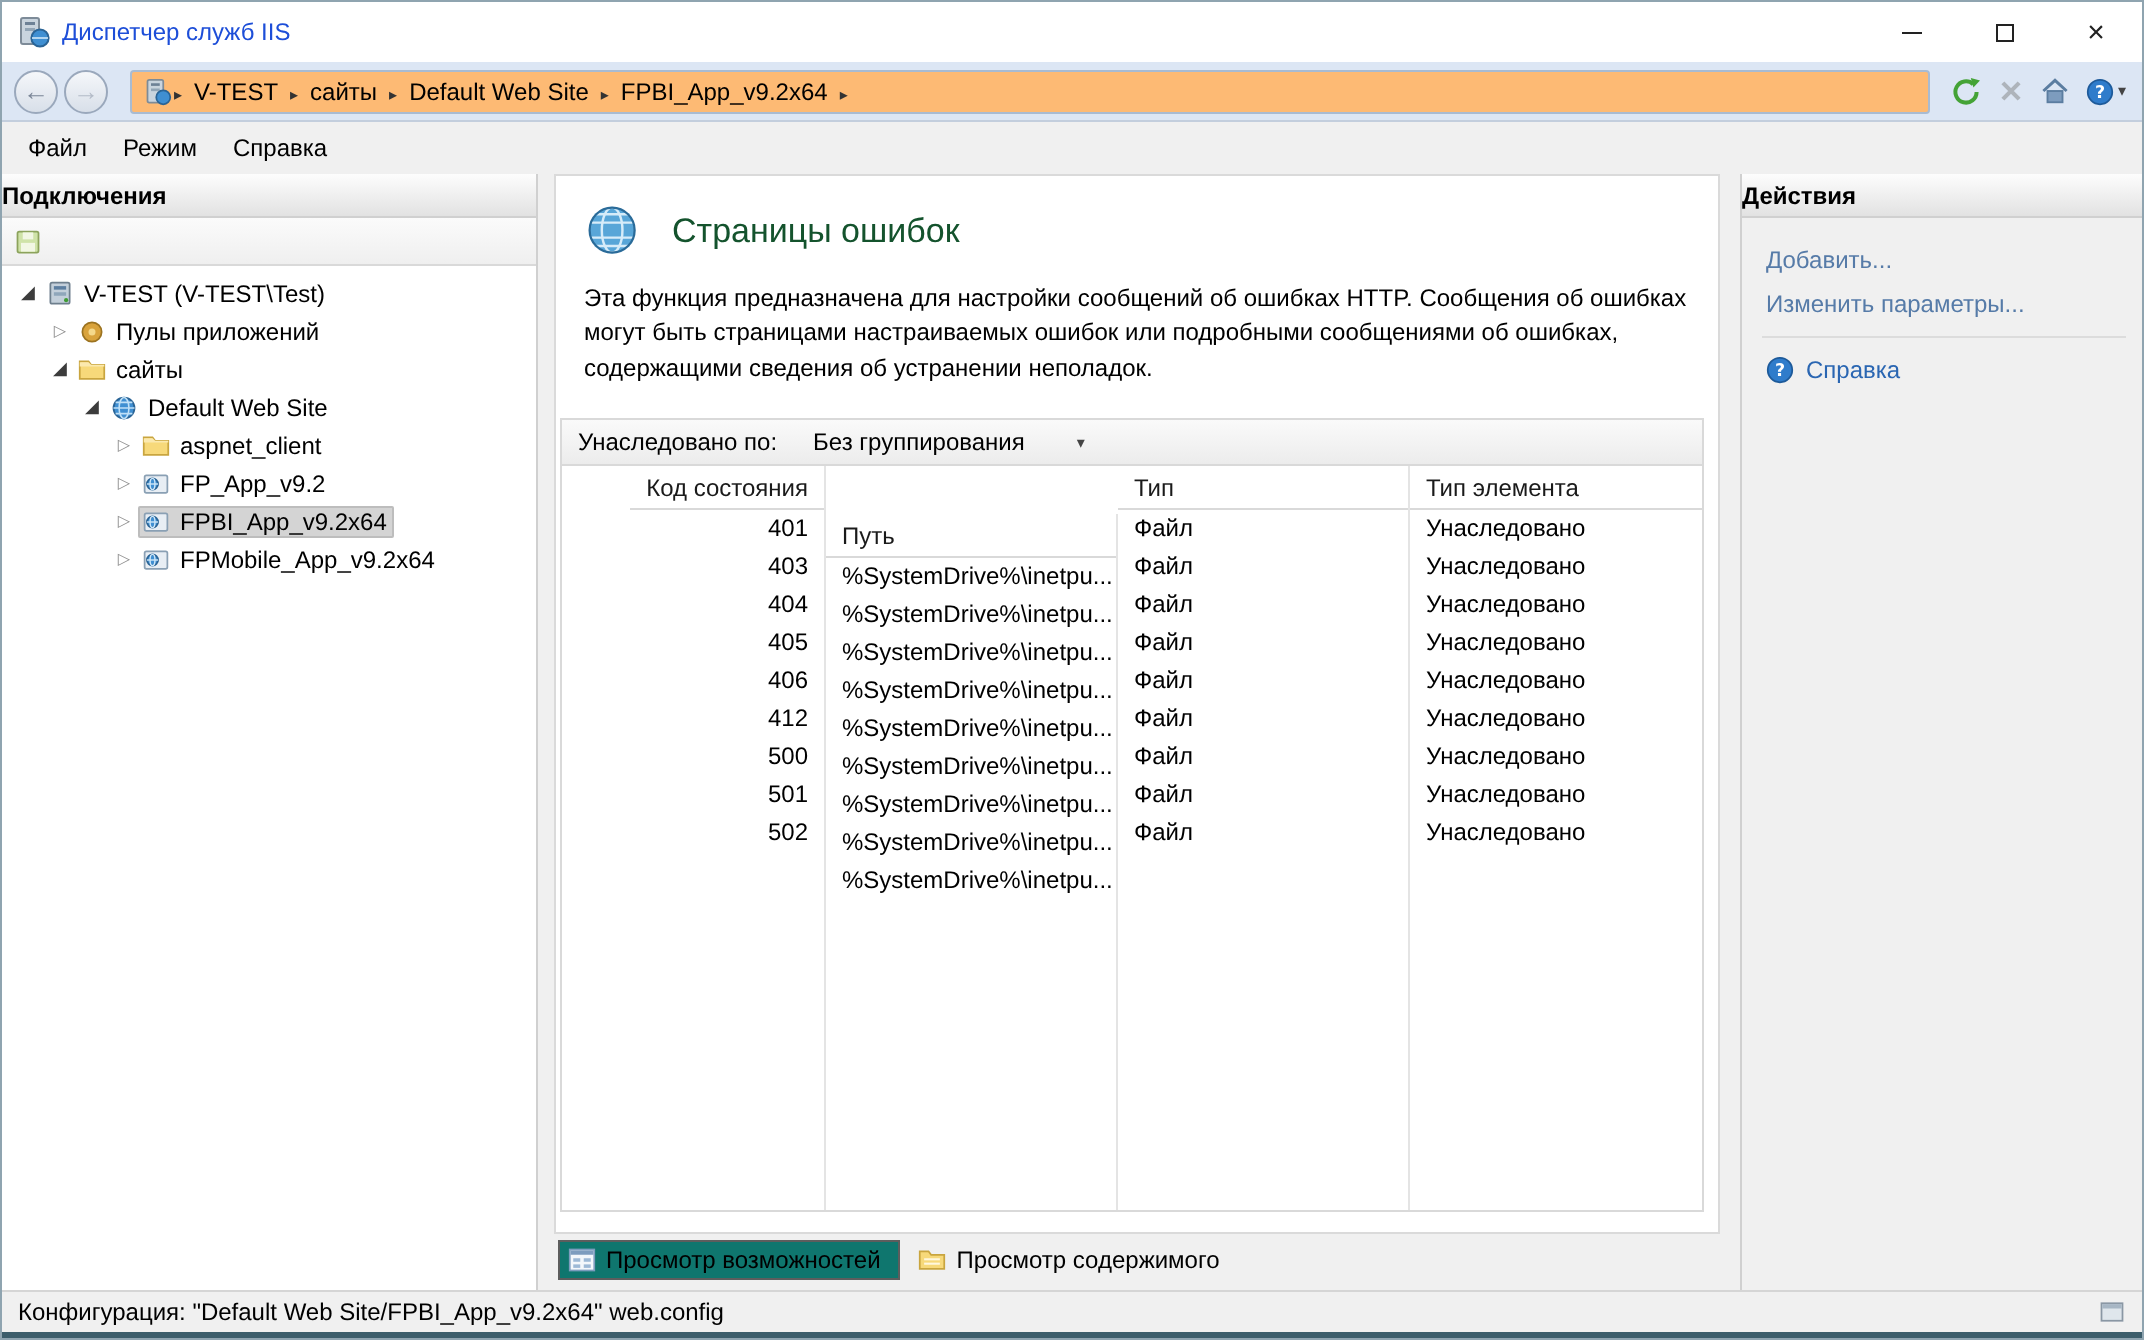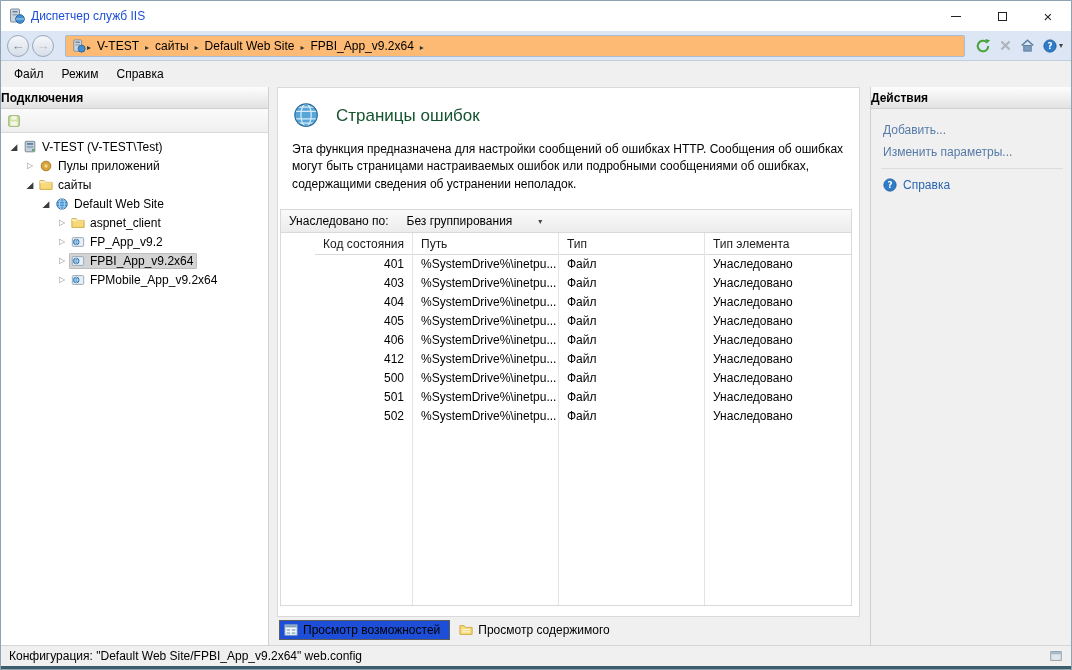--- a/index.html
+++ b/index.html
@@ -54,29 +54,29 @@
   .feature-view { flex:1 1 auto; margin:0 10px 0 8px; background:#ffffff; border:1px solid #dadada; display:flex; flex-direction:column; min-height:0; overflow:hidden; }
   .feature-header { display:flex; align-items:center; gap:14px; padding:13px 18px 6px 14px; flex:0 0 auto; }
   .feature-title { font-size:17px; color:#14532d; }
   .feature-desc { padding:4px 13px 8px 14px; line-height:1.45; max-width:620px; flex:0 0 auto; }
   .group-bar { flex:0 0 auto; margin:8px 7px 0 2px; height:24px; background:linear-gradient(#fafafa,#ececec); border:1px solid #d9d9d9; display:flex; align-items:center; padding-left:8px; gap:10px; }
   .group-dd { display:flex; align-items:center; gap:26px; padding:2px 8px; }
   .chev { font-size:8px; color:#444; }
   .error-table { flex:1 1 auto; margin:0 7px 10px 2px; border:1px solid #d9d9d9; border-top:none; display:flex; align-items:stretch; background:#fff; min-height:0; overflow:hidden; }
   .tcol { display:flex; flex-direction:column; }
   .tcol-0 { width:132px;align-items:flex-end; }
-  .tcol-1 { width:146px; }
+  .tcol-1 { width:146px;margin-top:24px; }
   .tcol-2 { width:146px; }
   .tcol-3 { flex:1; }
   .tcol-0,.tcol-1,.tcol-2 { border-right:1px solid #e4e4e4; }
   .tcell { height:19px; padding:2px 8px; white-space:nowrap; overflow:hidden; flex:0 0 auto; }
   .thead { height:22px; padding-top:4px; border-bottom:1px solid #d9d9d9; color:#1a1a1a; }
   .view-tabs { height:28px; flex:0 0 auto; display:flex; align-items:center; gap:4px; padding:0 0 3px 10px; }
   .view-tab { display:flex; align-items:center; gap:5px; padding:2px 9px 2px 4px; border:1px solid transparent; }
-  .view-tab.active { border:1px solid #5d5d5d; background:#1d4ed8; }
+  .view-tab.active { border:1px solid #5d5d5d; background:#0f766e; }
 
   
   .actions-list { padding-top:10px; }
   .action-item { padding:4px 8px 4px 12px; color:#567ba8; white-space:nowrap; overflow:hidden; }
   .action-item.help { display:flex; align-items:center; gap:6px; color:#2a66b2; }
   .action-divider { border-top:1px solid #dcdcdc; margin:5px 8px 5px 10px; }
 
   
   .statusbar { height:21px; flex:0 0 auto; background:#f0f0f0; border-top:1px solid #d5d5d5; display:flex; align-items:center; justify-content:space-between; padding:0 8px; }
   .bottom-edge { height:3px; flex:0 0 auto; background:#3c5d6b; }

